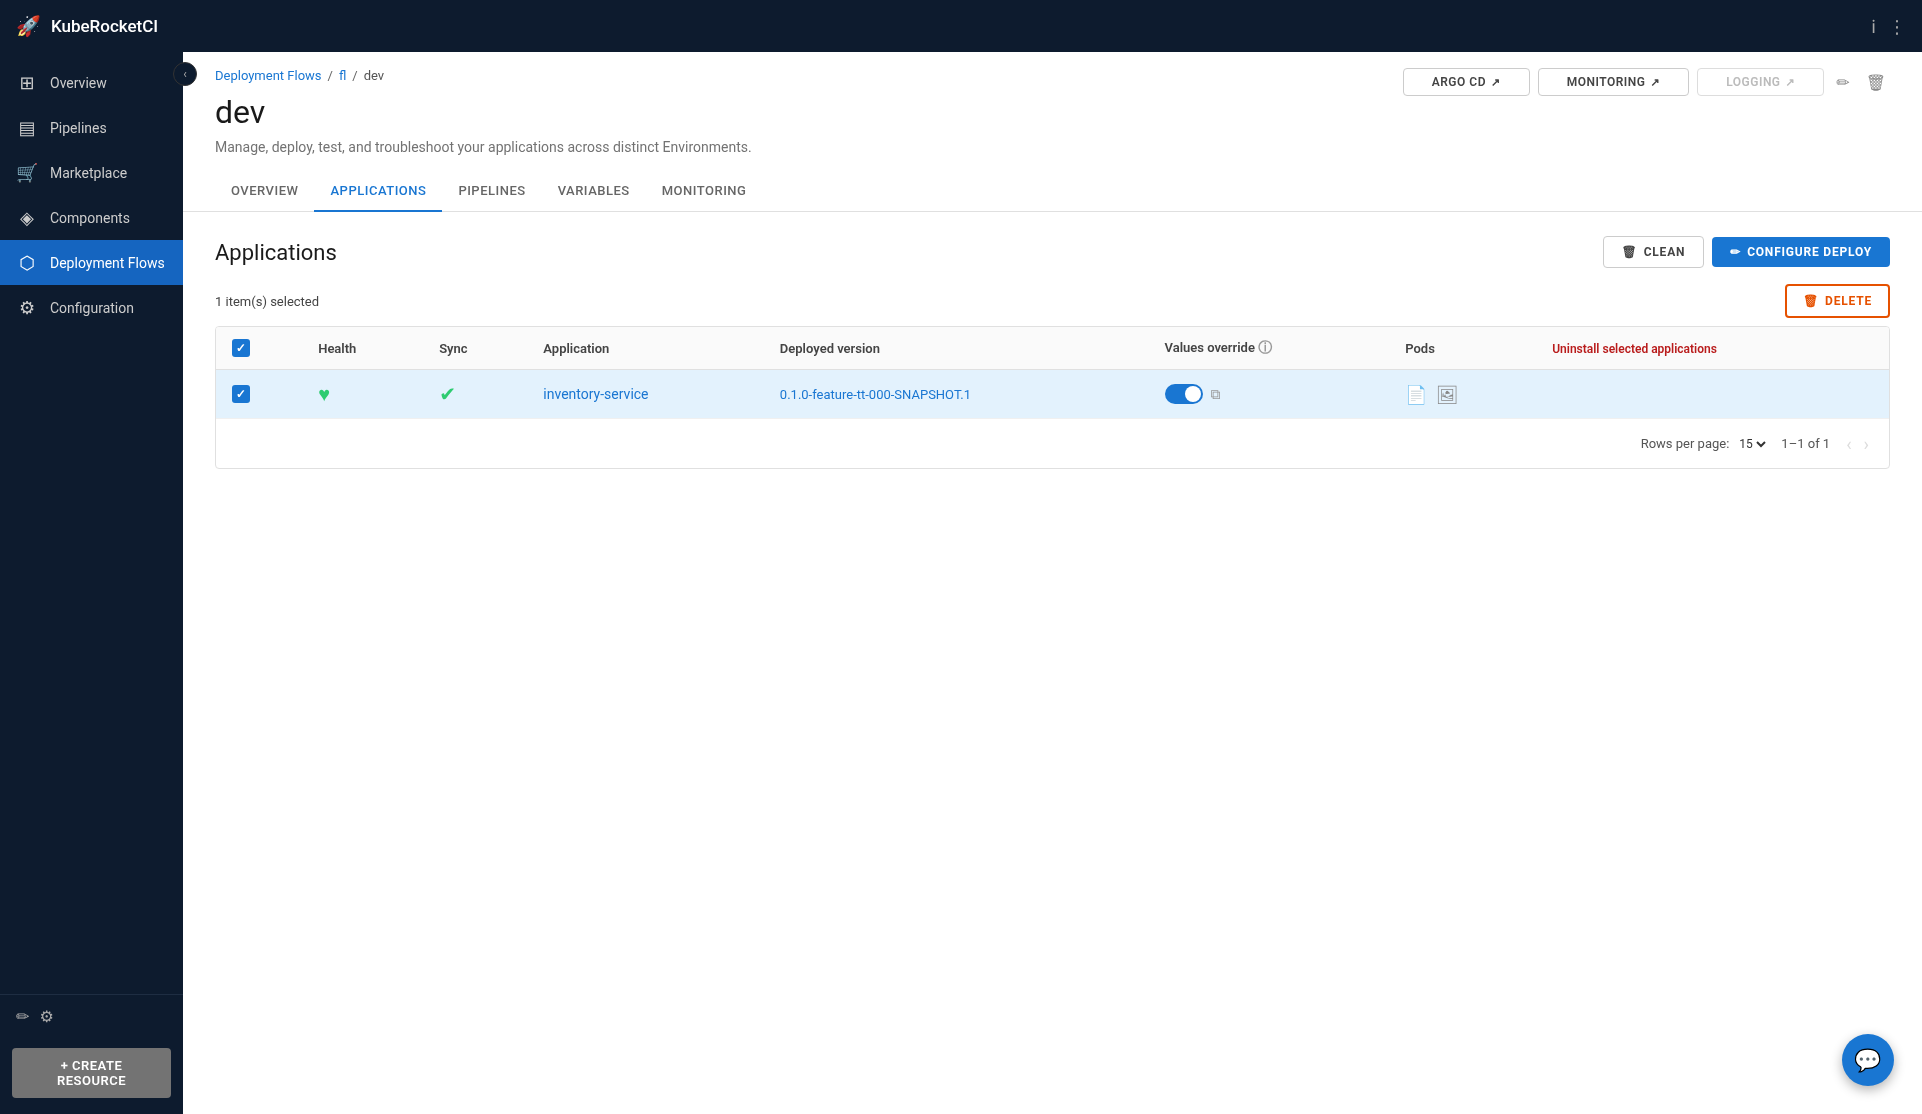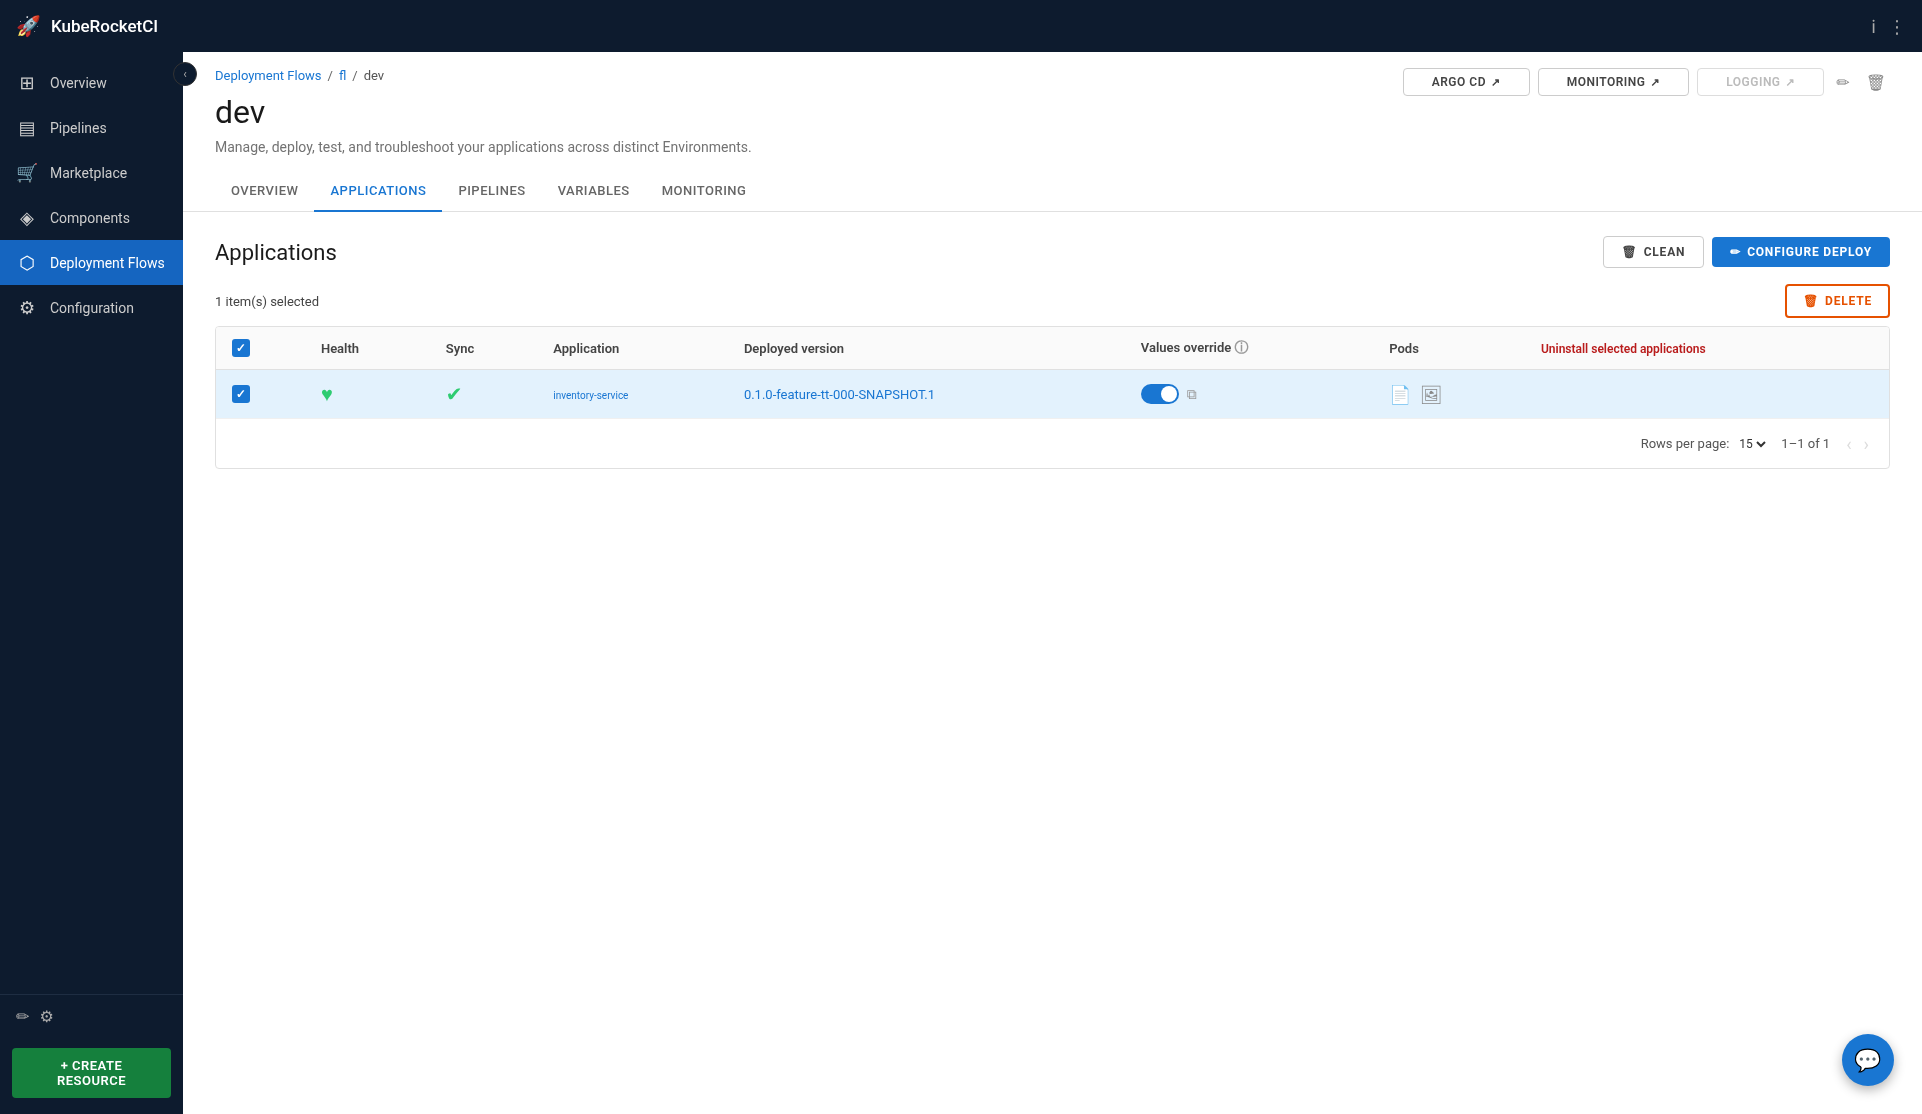--- a/index.html
+++ b/index.html
@@ -36,21 +36,21 @@
       cursor: pointer; color: #ccc; font-size: 14px; transition: background 0.2s;
       text-decoration: none;
     }
     .sidebar-item.active { background: #1565c0; color: #fff; }
     .sidebar-item-icon { font-size: 18px; width: 22px; text-align: center; flex-shrink: 0; }
     .sidebar-bottom {
       padding: 12px 16px; display: flex; align-items: center; gap: 10px; border-top: 1px solid #1e2d42;
     }
     .sidebar-bottom-icon { color: #aaa; font-size: 16px; cursor: pointer; }
     .create-resource-btn {
-      margin: 10px 12px 16px; background: #15803d; color: #fff; border: none;
+      margin: 10px 12px 16px; background: #737373; color: #fff; border: none;
       border-radius: 4px; padding: 10px 28px; font-size: 13px; font-weight: 600;
       cursor: pointer; display: flex; align-items: center; gap: 6px; letter-spacing: 0.5px;
     }
 
     
     .content { flex: 1; overflow-y: auto; background: #fff; }
 
     
     .page-header { padding: 16px 32px 0; }
     .breadcrumb { display: flex; align-items: center; gap: 6px; font-size: 13px; color: #1976d2; margin-bottom: 10px; }
@@ -119,21 +119,21 @@
       width: 18px; height: 18px; background: #1976d2; border-radius: 3px;
       display: flex; align-items: center; justify-content: center; cursor: pointer;
     }
     .checkbox-blue::after { content: '✓'; color: #fff; font-size: 12px; font-weight: bold; }
 
     
     .health-heart { color: #2ecc71; font-size: 20px; }
     .sync-check { color: #2ecc71; font-size: 20px; }
 
     
-    .app-link { color: #1976d2; text-decoration: none; font-size: 10px; }
+    .app-link { color: #1976d2; text-decoration: none; font-size: 14px; }
 
     
     .version-text { color: #1976d2; font-size: 13px; }
 
     
     .toggle-row { display: flex; align-items: center; gap: 8px; }
     .toggle {
       width: 38px; height: 20px; border-radius: 10px; background: #bbb;
       position: relative; cursor: pointer;
     }

